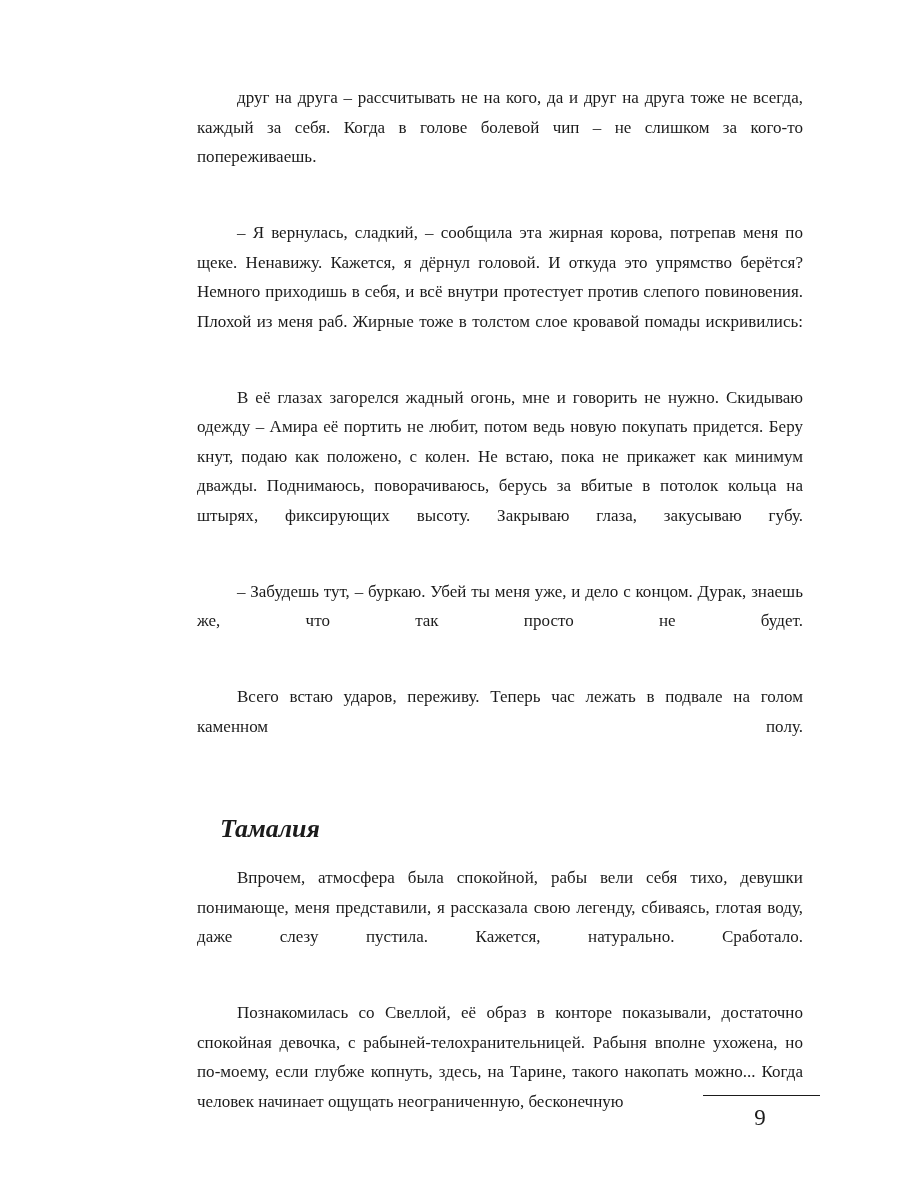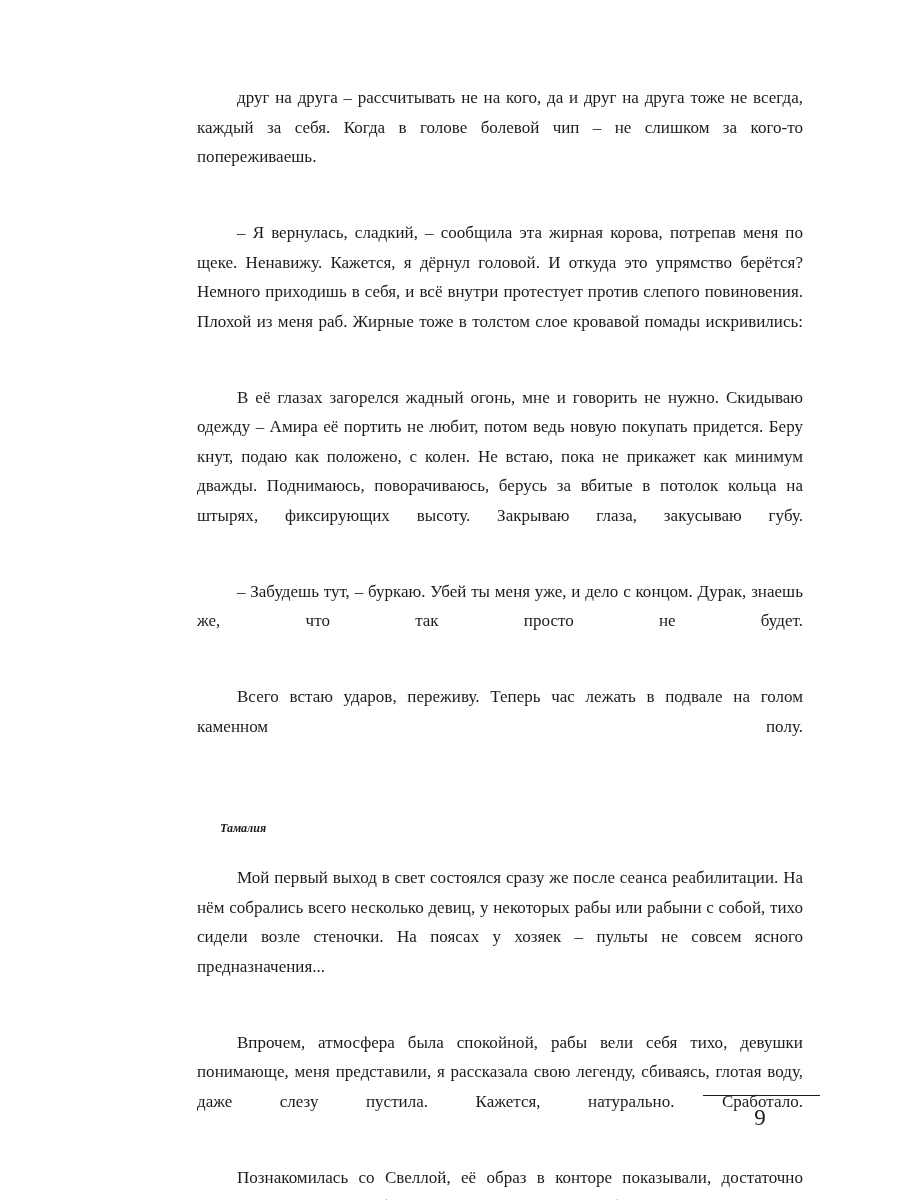--- a/index.html
+++ b/index.html
@@ -56,21 +56,21 @@
   }
   .para.stretch-last::after {
     content: normal;
     display: none;
   }
 
   
   .section-heading {
     margin: 0;
     padding: 0;
-    font-size: 12px;
+    font-size: 26px;
     line-height: 29.5px;
     font-weight: bold;
     font-style: italic;
     text-indent: 40px;
     text-align: left;
   }
   .heading-gap-top { height: 26px; }
   .heading-gap-bottom { height: 3px; }
 
   
@@ -110,21 +110,20 @@
     <p class="para">– Забудешь тут, – буркаю. Убей ты меня уже, и дело с концом. Дурак, знаешь же, что так просто не будет.</p>
 
     <p class="para">Всего встаю ударов, переживу. Теперь час лежать в подвале на голом каменном полу.</p>
 
     <div class="heading-gap-top"></div>
 
     <h2 class="section-heading">Тамалия</h2>
 
     <div class="heading-gap-bottom"></div>
 
-    <p class="para">Мой первый выход в свет состоялся сразу же после сеанса реабилитации. На нём собрались всего несколько девиц, у некоторых рабы или рабыни с собой, тихо сидели возле стеночки. На поясах у хозяек – пульты не совсем ясного предназначения...</p>
 
     <p class="para">Впрочем, атмосфера была спокойной, рабы вели себя тихо, девушки понимающе, меня представили, я рассказала свою легенду, сбиваясь, глотая воду, даже слезу пустила. Кажется, натурально. Сработало.</p>
 
     <p class="para stretch-last">Познакомилась со Свеллой, её образ в конторе показывали, достаточно спокойная девочка, с рабыней-телохранительницей. Рабыня вполне ухожена, но по-моему, если глубже копнуть, здесь, на Тарине, такого накопать можно... Когда человек начинает ощущать неограниченную, бесконечную</p>
 
   </div>
 
   <div class="footer-rule"></div>
 
   <div class="folio">9</div>

